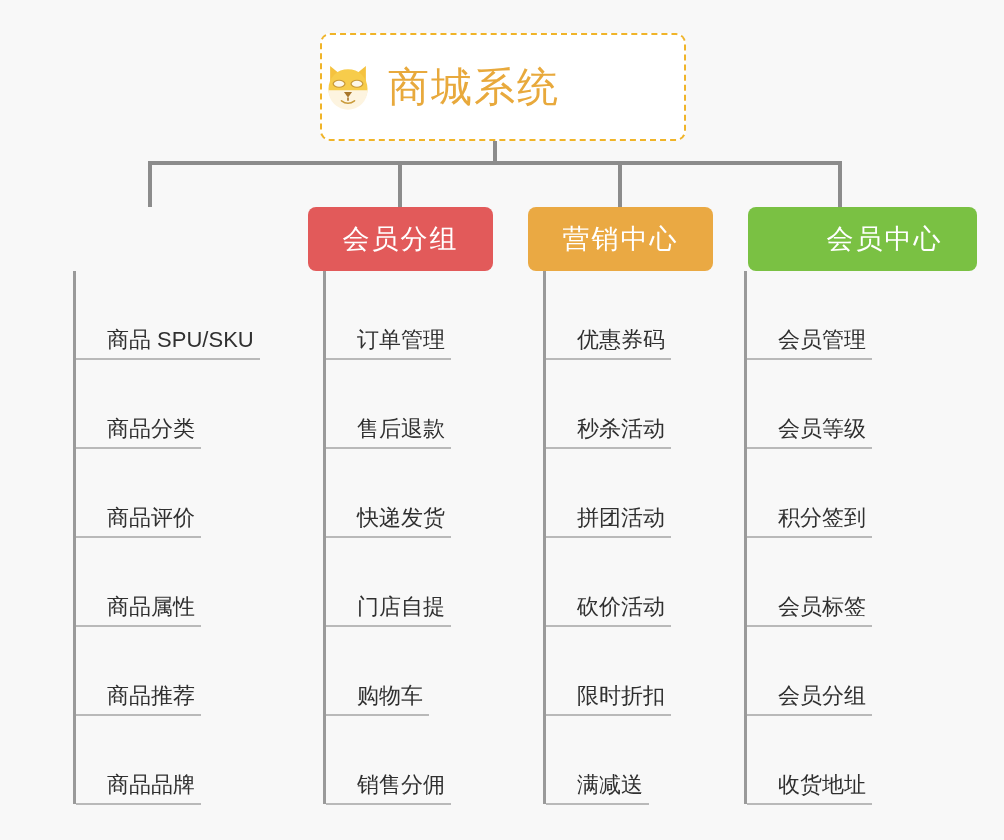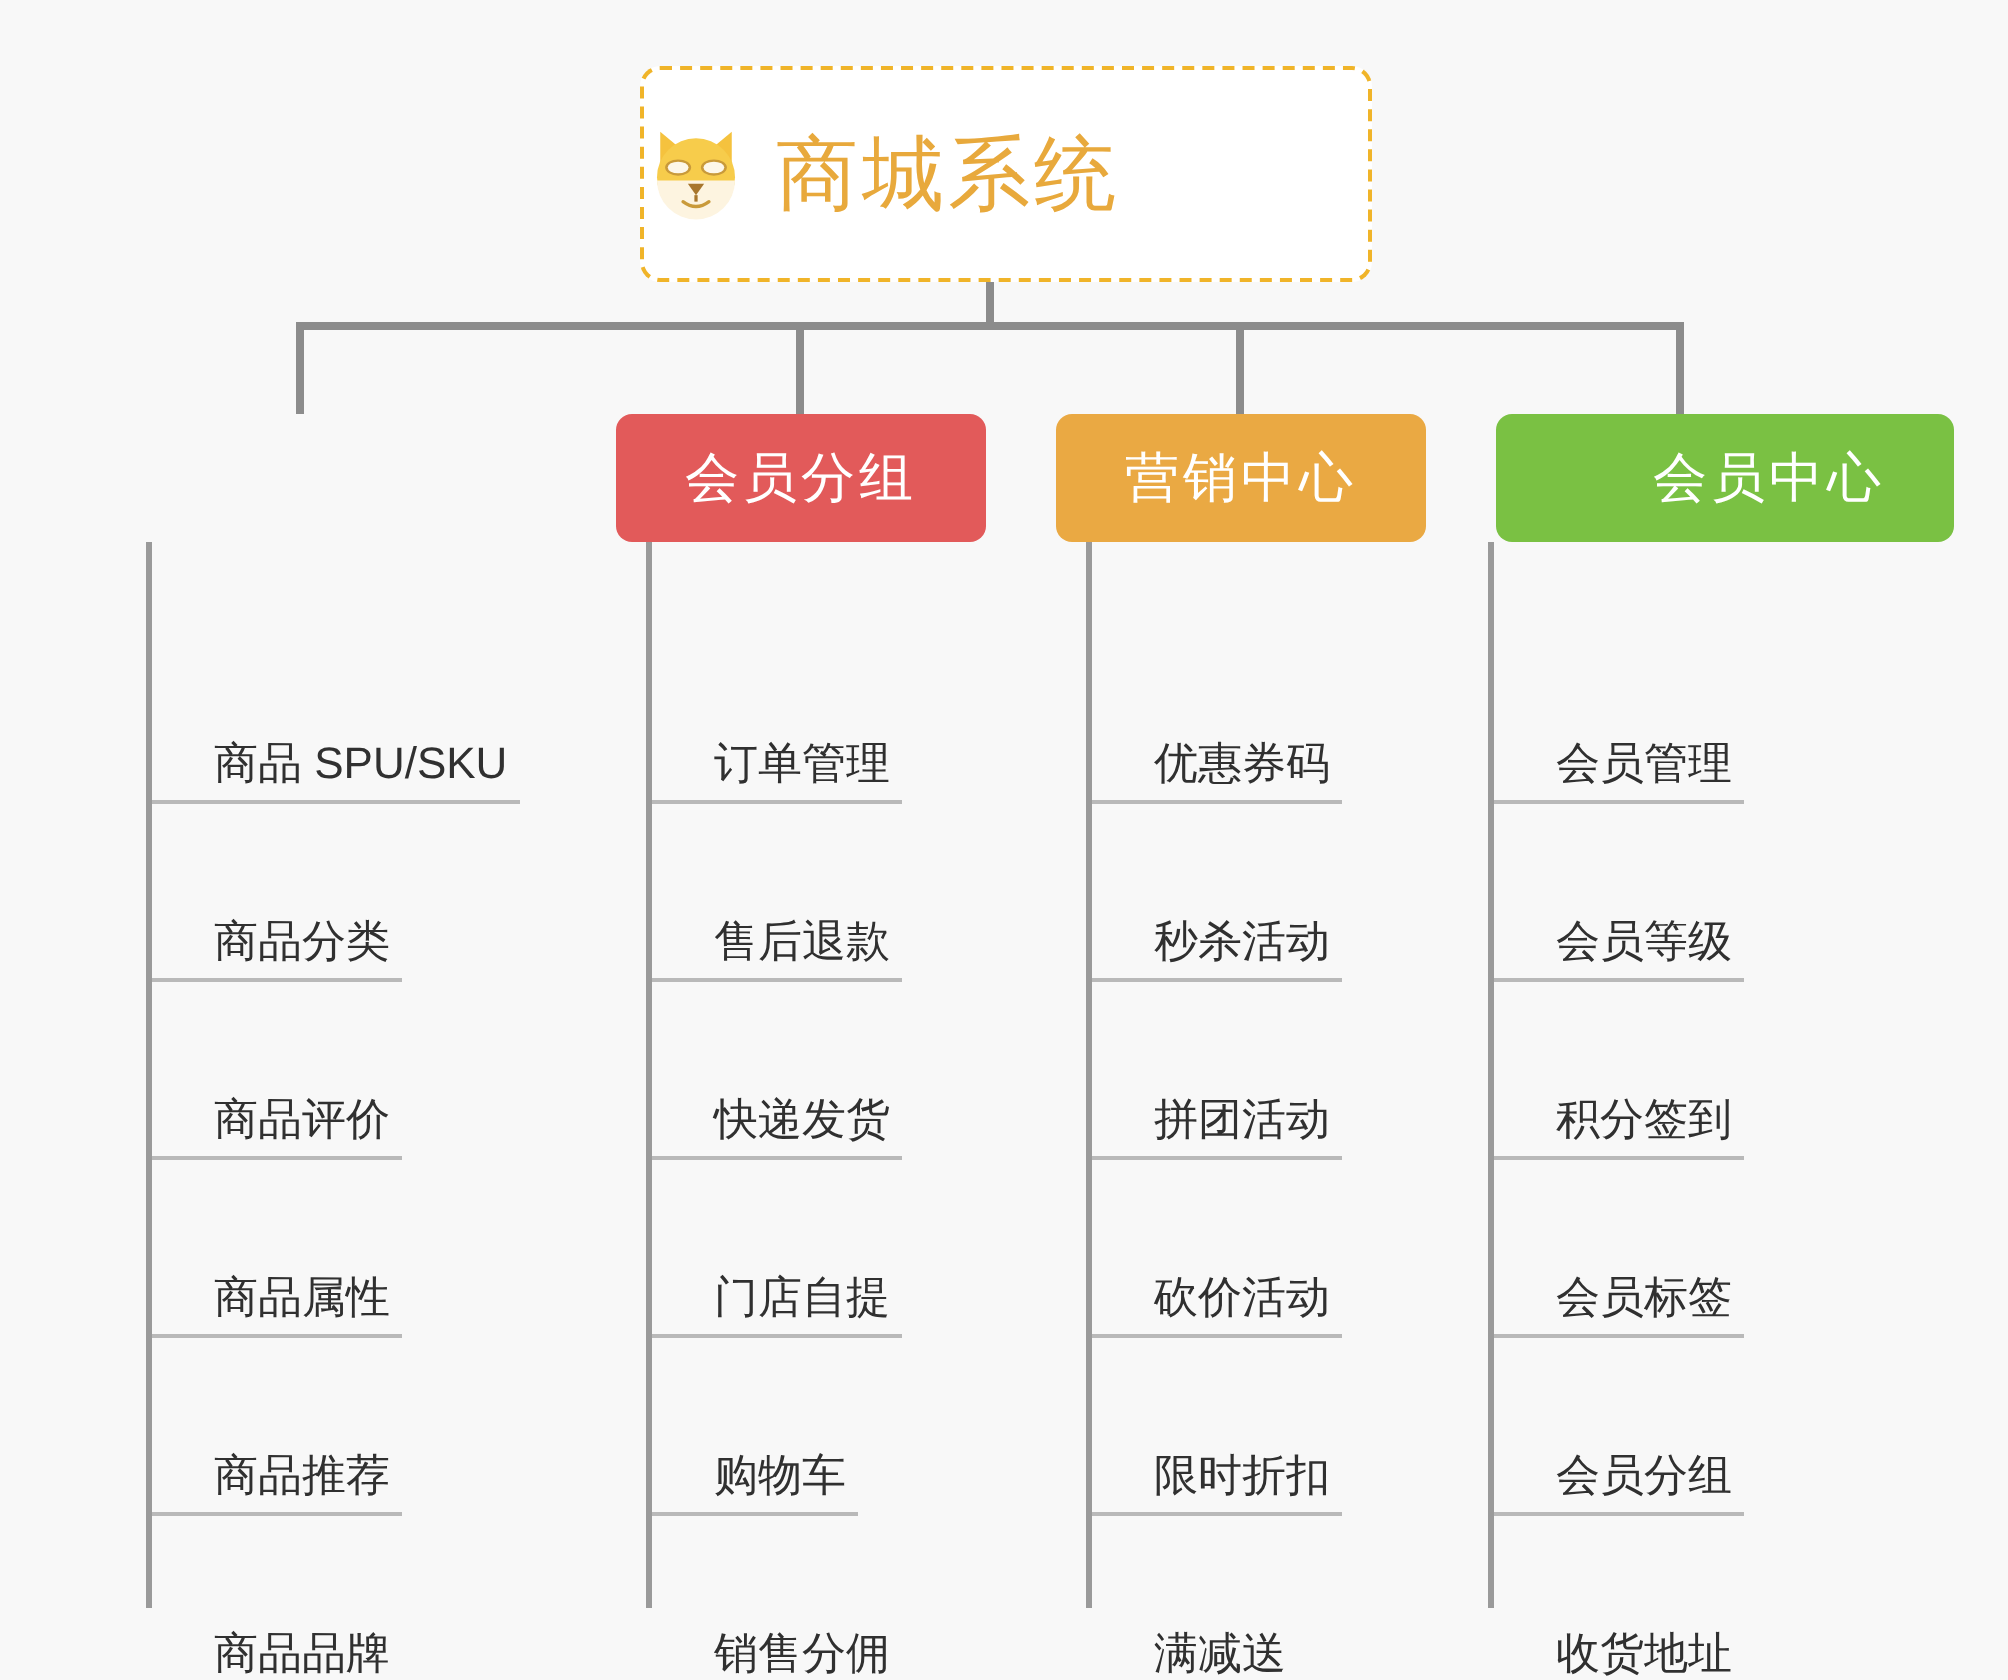--- a/index.html
+++ b/index.html
@@ -88,21 +88,20 @@
     width: 3px;
     height: 533px;
     background: #9a9a9a;
   }
   .leaf {
     position: absolute;
     left: 3px;
     height: 89px;
     display: flex;
     align-items: flex-end;
-    margin-top: 42px;
   }
   .leaf-label {
     font-size: 22px;
     color: #303030;
     white-space: nowrap;
     padding: 0 6px 6px 31px;
     border-bottom: 2px solid #b9b9b9;
     line-height: 1.1;
   }
 </style>

